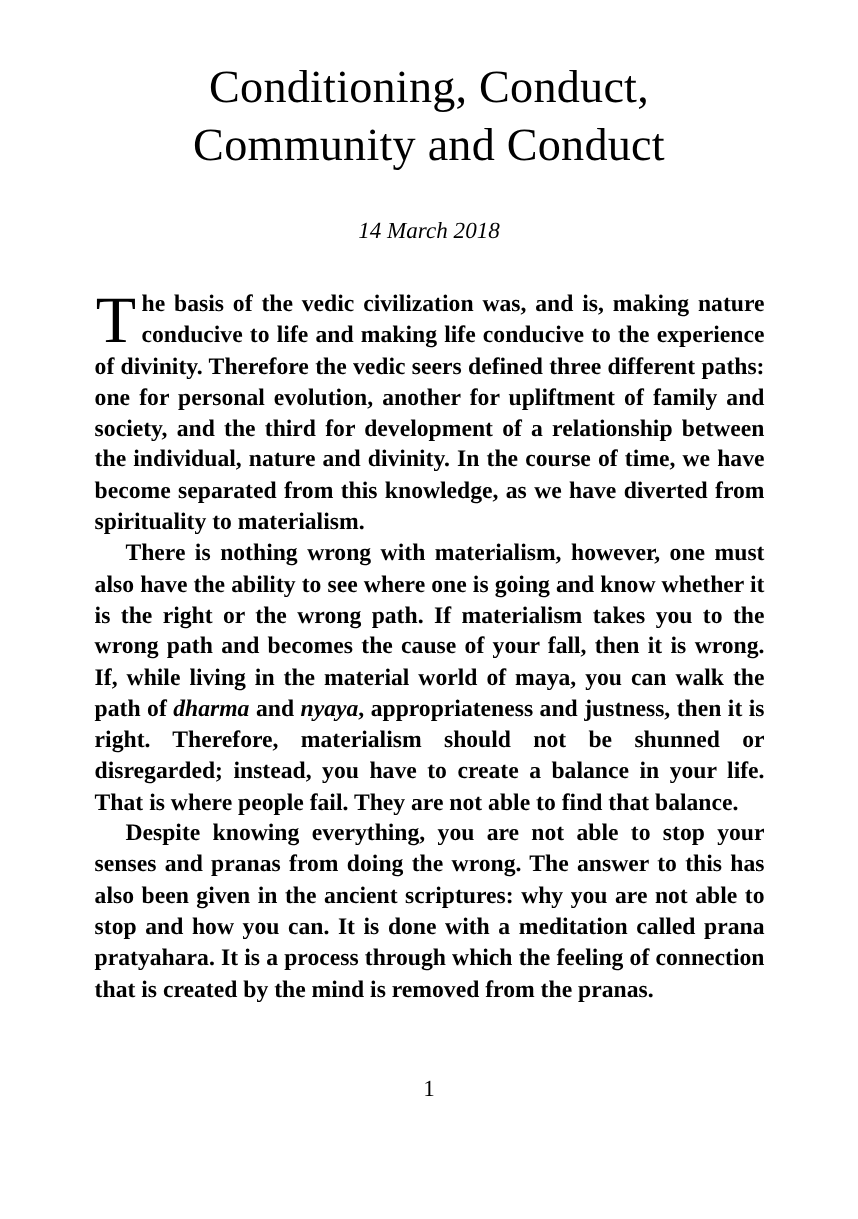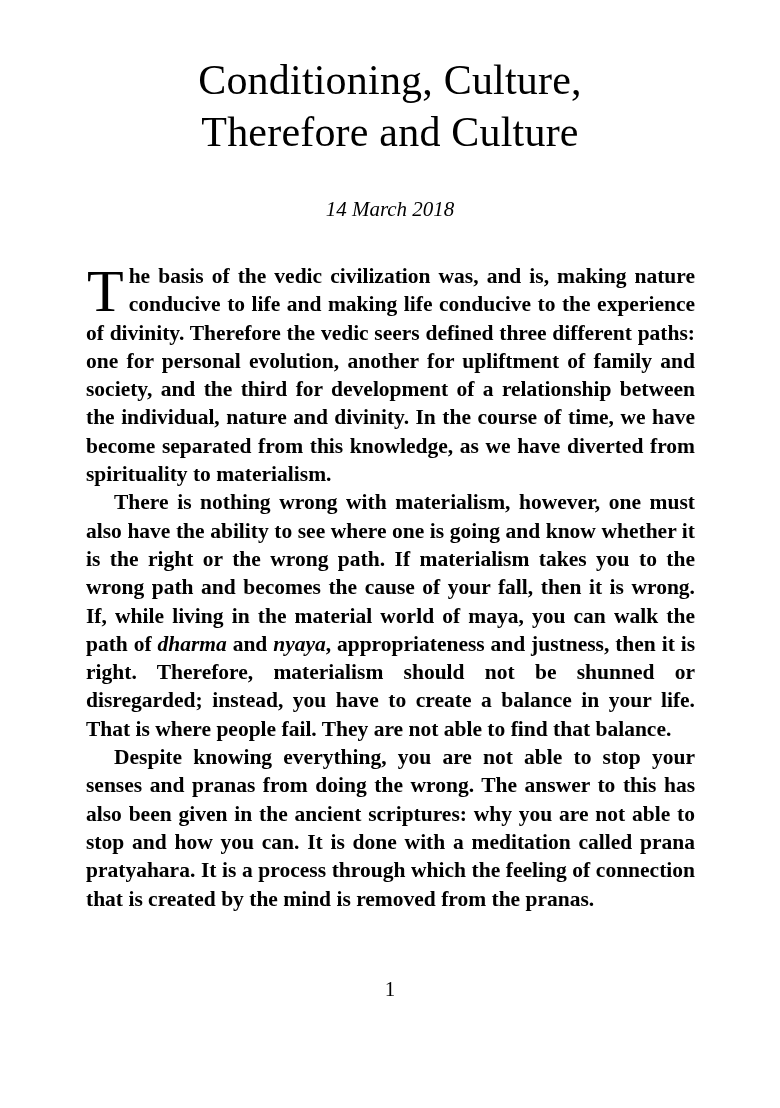--- a/index.html
+++ b/index.html
@@ -99,22 +99,22 @@
     font-size: 21px;
     line-height: 26px;
   }
 </style>
 </head>
 <body>
 
 <div class="page">
 
   <div class="title-block">
-    <div class="title-line">Conditioning, Culture,</div>
-    <div class="title-line">Therefore and Culture</div>
+    <div class="title-line">Conditioning, Conduct,</div>
+    <div class="title-line">Community and Conduct</div>
   </div>
 
   <div class="date-line">14 March 2018</div>
 
   <div class="body-block">
 
     <p class="para first">The basis of the vedic civilization was, and is, making nature conducive to life and making life conducive to the experience of divinity. Therefore the vedic seers defined three different paths: one for personal evolution, another for upliftment of family and society, and the third for development of a relationship between the individual, nature and divinity. In the course of time, we have become separated from this knowledge, as we have diverted from spirituality to materialism.</p>
 
     <p class="para">
       <span>There is nothing wrong with materialism, however, one must also have the ability to see where one is going and know whether it is the right or the wrong path. If materialism takes you to the wrong path and becomes the cause of your fall, then it is wrong. If, while living in the material world of maya, you can walk the path of </span><span class="ital">dharma</span><span> and </span><span class="ital">nyaya</span><span>, appropriateness and justness, then it is right. Therefore, materialism should not be shunned or disregarded; instead, you have to create a balance in your life. That is where people fail. They are not able to find that balance.</span>

